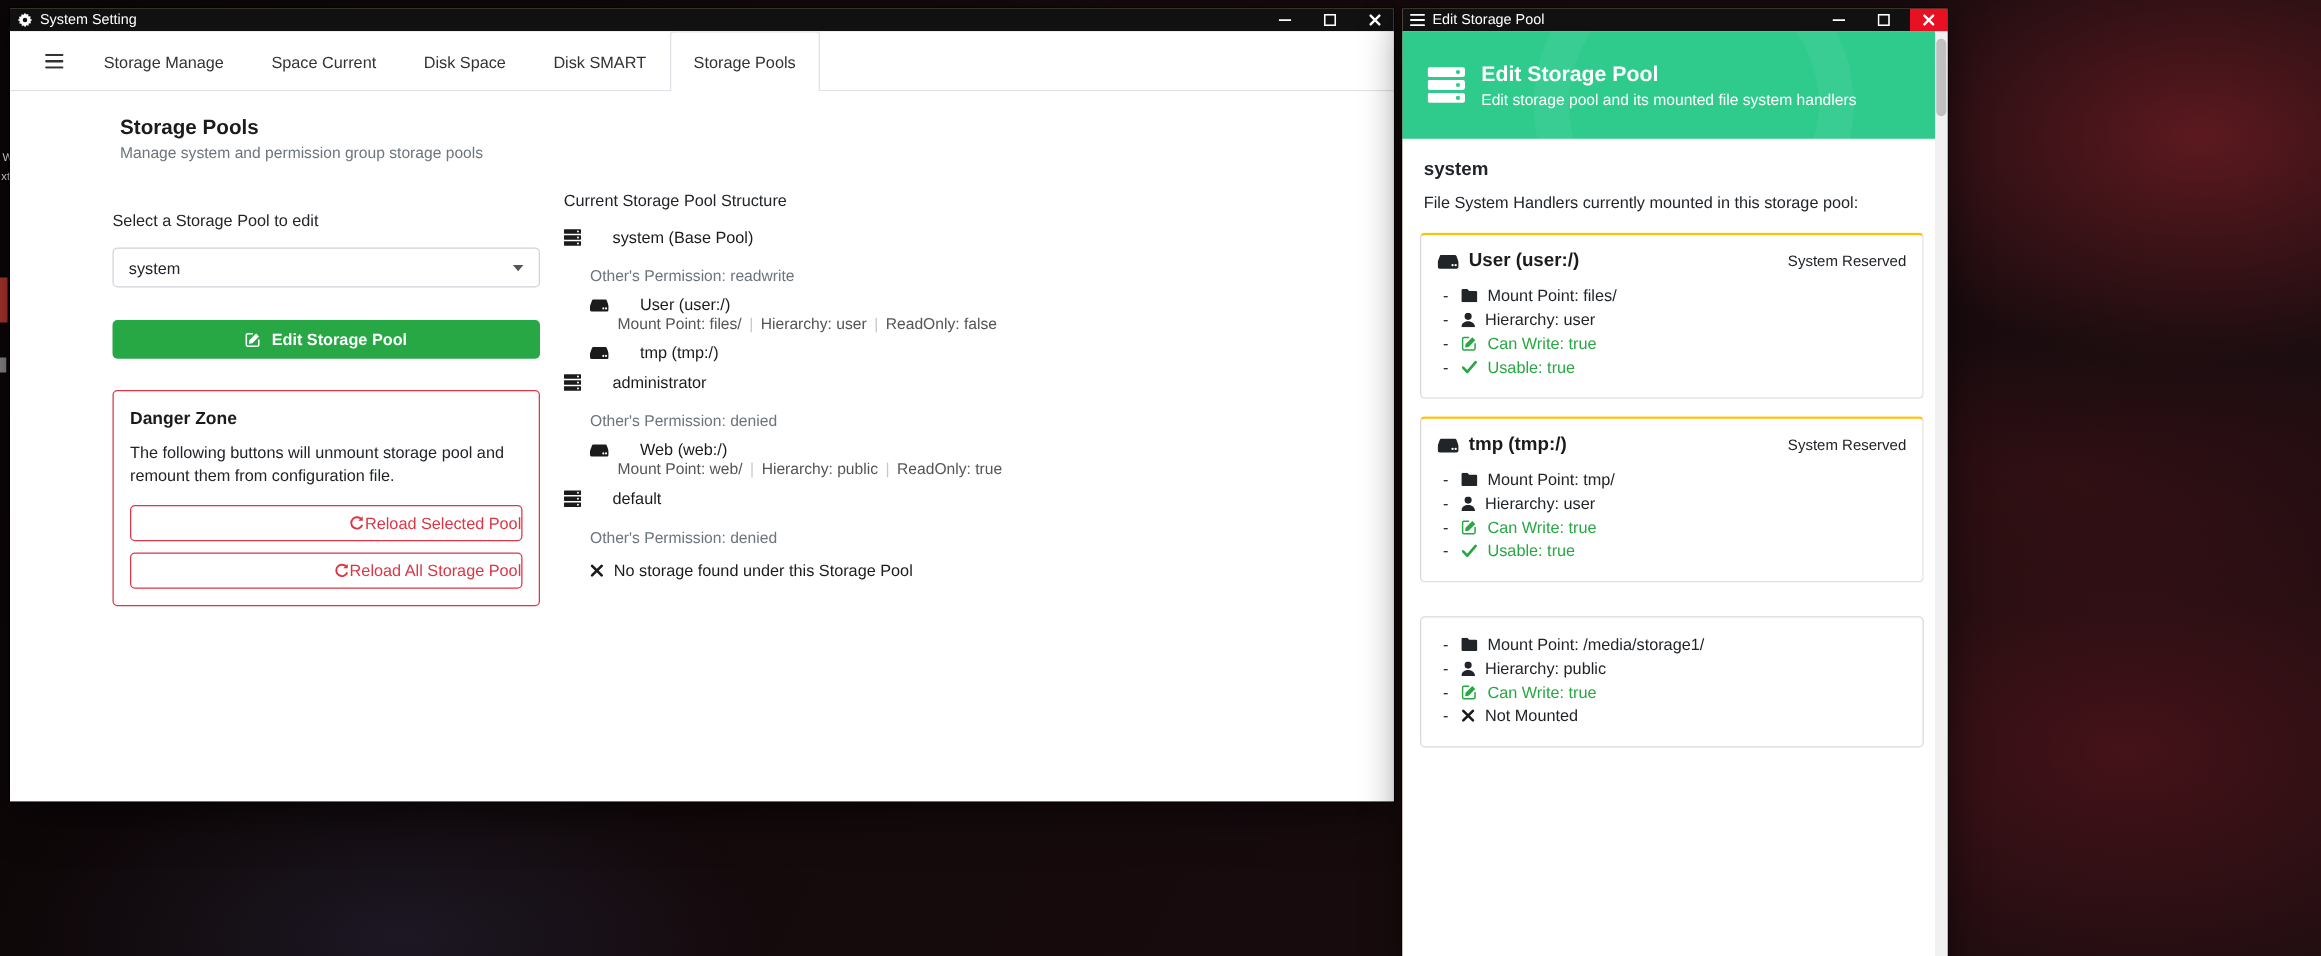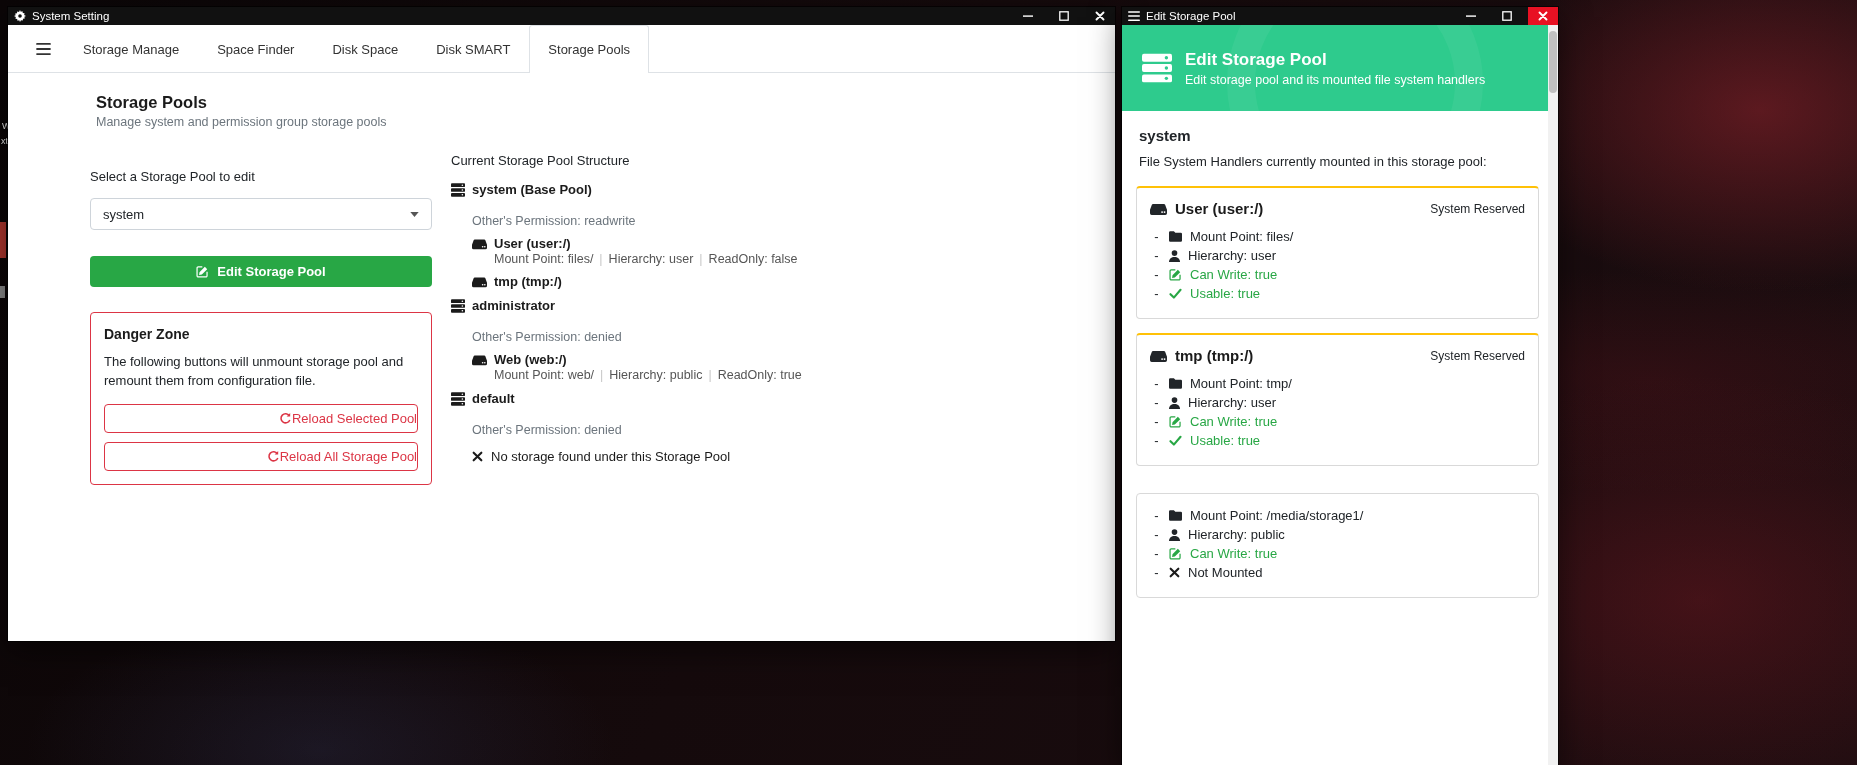--- a/index.html
+++ b/index.html
@@ -66,21 +66,21 @@
   .danger-title{font-size:14px;font-weight:bold;color:#1b1b1b}
   .danger-desc{font-size:13px;margin-top:11px;line-height:1.45;color:#212529}
   .btn-outline-danger{margin-top:13px;width:100%;height:29px;background:#fff;border-radius:4px;
     border:1px solid var(--danger,#dc3545);color:var(--danger,#dc3545);font-size:13px;
     display:flex;align-items:center;justify-content:flex-end;gap:0;cursor:default}
   .btn-outline-danger + .btn-outline-danger{margin-top:9px}
 
   .right-col{position:absolute;left:443px;top:80px;width:630px}
   .struct-title{font-size:13px;margin-bottom:14px}
   .pool{margin-bottom:9px}
-  .row-head{display:flex;align-items:center;gap:7px;font-size:13px;font-weight:bold;color:#1b1b1b}
+  .row-head{display:flex;align-items:center;gap:25px;font-size:13px;font-weight:normal;color:#1b1b1b}
   .perm{margin-left:21px;margin-top:17px;font-size:12.5px;color:#6c757d}
   .storage{margin-left:21px;margin-top:8px}
   .details{margin-left:22px;margin-top:1px;font-size:12.5px;color:#555}
   .sep{color:#c8c8c8;padding:0 6px}
   .empty-row{margin-left:21px;margin-top:12px;display:flex;align-items:center;gap:8px;font-size:13px;color:#1b1b1b}
 
   
   .banner{flex:0 0 86px;margin-right:10px;background:var(--banner-green,#2ecb8d);color:#fff;
     display:flex;align-items:center;gap:13px;padding:0 16px 0 20px;position:relative;overflow:hidden}
   .banner::after{content:"";position:absolute;left:105px;top:-70px;width:200px;height:200px;
@@ -201,21 +201,21 @@
       </span>
   </div>
 
   <div class="tabbar">
     <span class="menu-btn">
         <svg class="ic ic-menu">
           <use href="#i-menu"></use>
         </svg>
       </span>
     <span class="tab">Storage Manage</span>
-    <span class="tab">Space Finder</span>
+    <span class="tab">Space Current</span>
     <span class="tab">Disk Space</span>
     <span class="tab">Disk SMART</span>
     <span class="tab active">Storage Pools</span>
   </div>
 
   <div class="content">
     <div class="page-head">
       <div class="page-title">Storage Pools</div>
       <div class="page-sub">Manage system and permission group storage pools</div>
     </div>

